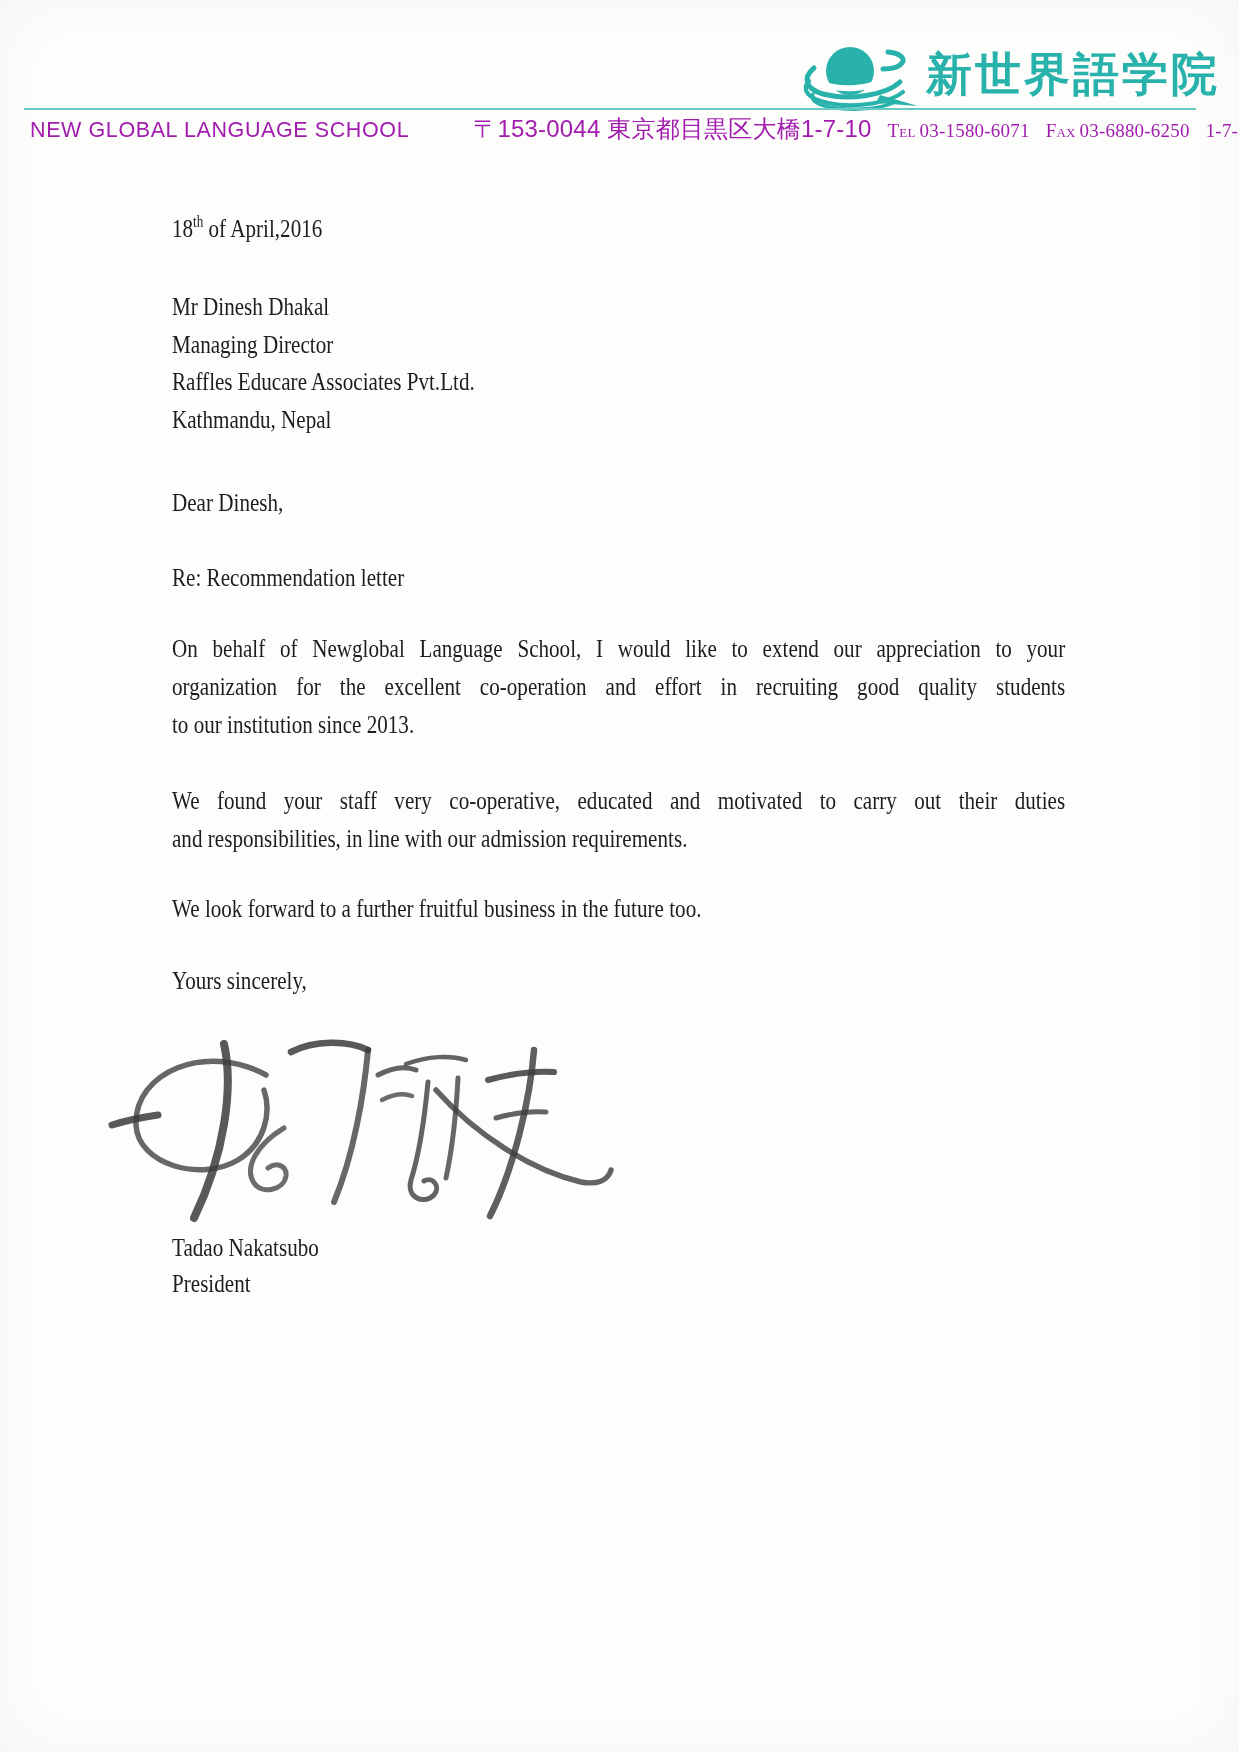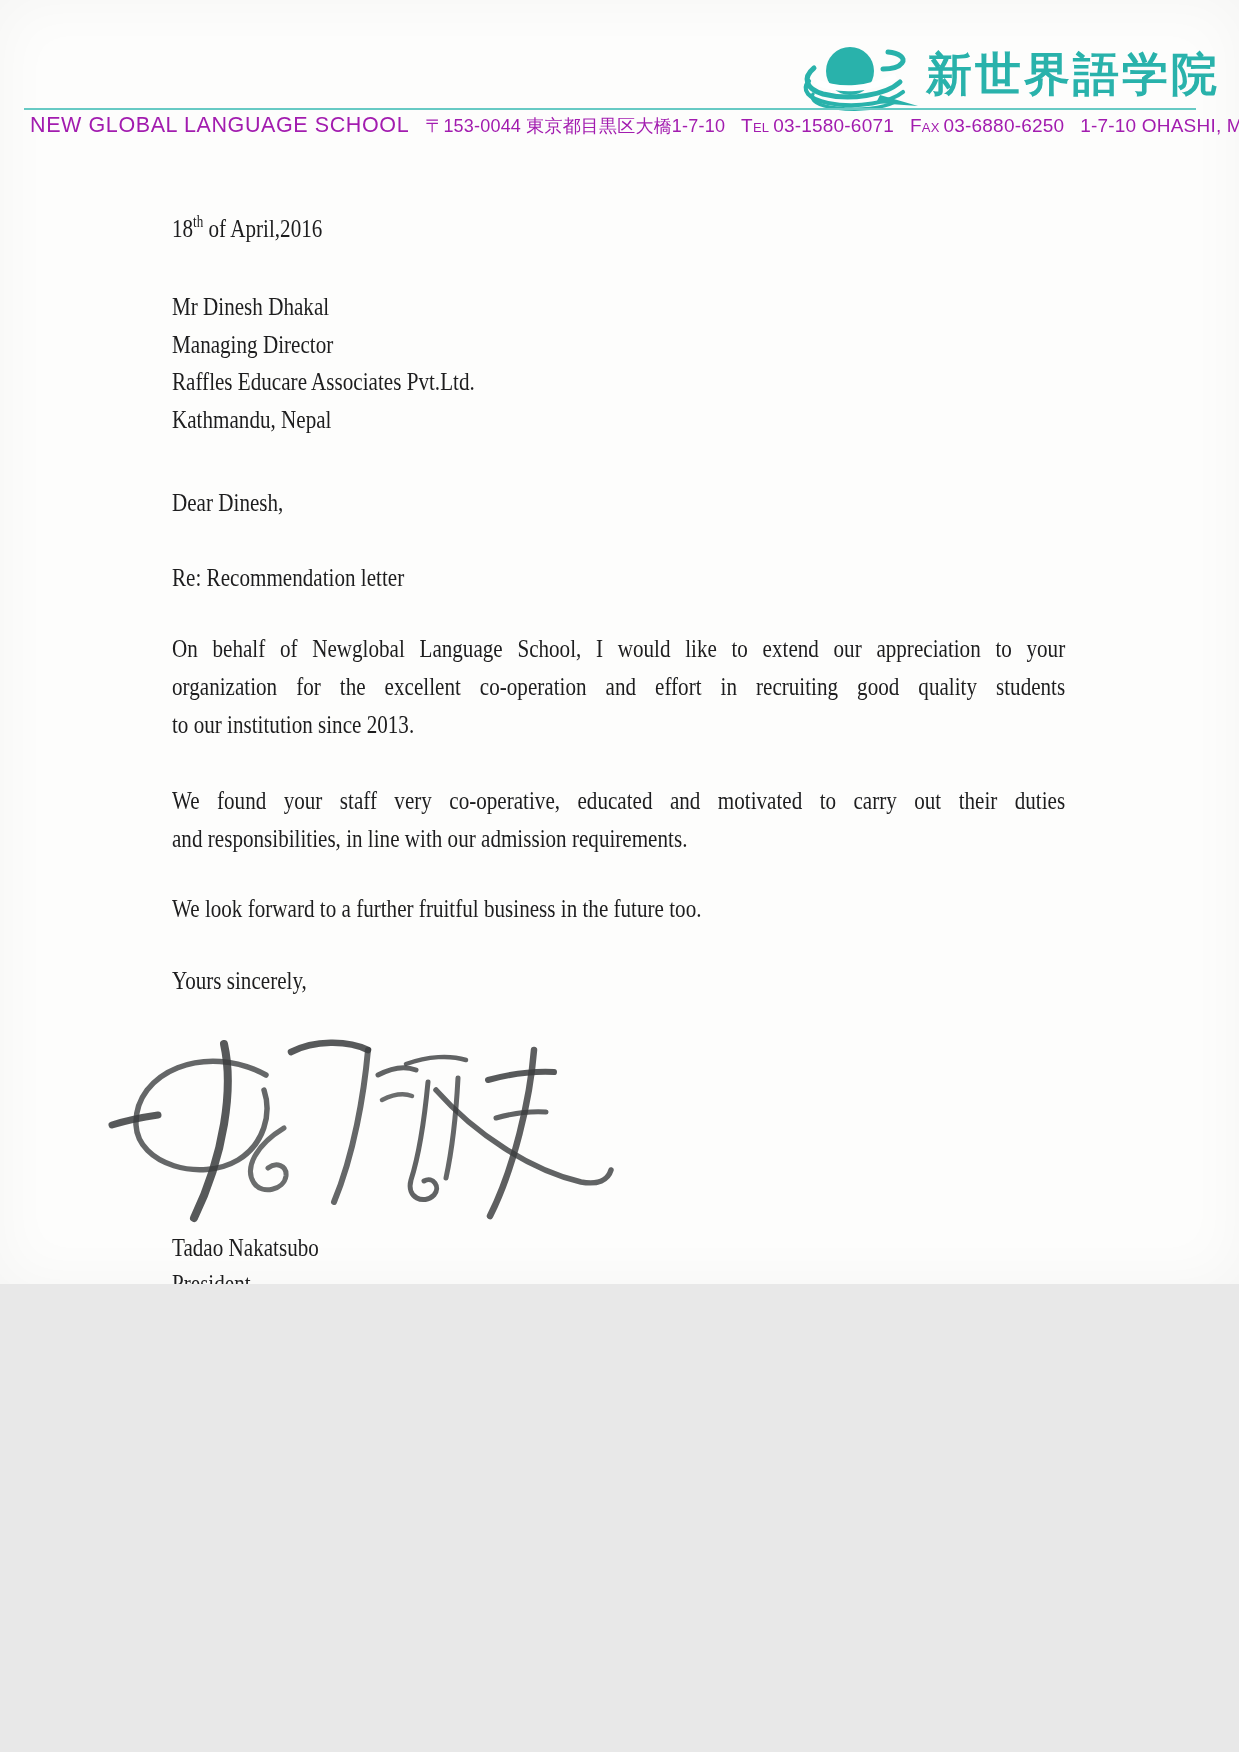--- a/index.html
+++ b/index.html
@@ -1,40 +1,40 @@
 <!DOCTYPE html>
 <html><head>
 <meta charset="utf-8">
 <style>
   html,body { margin:0; padding:0; }
   body { width:1239px; height:1752px; background:#e8e8e8; }
   .page {
-    position:relative; width:1239px; height:1284px; overflow:hidden;
+    position:relative; width:1239px; height:1752px; overflow:hidden;
     background:#fdfdfc;
     box-shadow: inset 0 0 60px rgba(0,0,0,0.035);
     font-family:"Liberation Serif", serif;
   }
 
   
   .logo-wrap { position:absolute; left:798px; top:40px; width:122px; height:72px; }
   .title-jp {
     position:absolute; left:926px; top:44px;
     font-family:"DejaVu Sans", sans-serif;
     font-size:46px; font-weight:600; letter-spacing:3px;
     color:#29b2ab; white-space:nowrap;
   }
   .header-rule { position:absolute; left:24px; top:108px; width:1172px; height:2px; background:#67cac4; }
   .header-info {
     position:absolute; left:30px; top:113px; width:1190px;
     display:flex; align-items:baseline; gap:16px; white-space:nowrap;
     font-family:"Liberation Sans", sans-serif; color:#a21caf;
   }
   .hi-school { font-size:21.5px; letter-spacing:0.6px; }
-  .hi-postal { font-size:18px; letter-spacing:0.2px; }
-  .hi-item   { font-size:19px; letter-spacing:0.2px; }
+  .hi-postal { font-size:24px; letter-spacing:0.2px;margin-left:48px; }
+  .hi-item   { font-size:19px; letter-spacing:0.2px;font-family:Liberation Serif, serif; }
   .sc-label  { font-variant:small-caps; margin-right:4px; }
   .hi-group  { display:inline-flex; align-items:baseline; }
 
   
   .letter-body {
     position:absolute; left:172px; top:0; width:1100px; height:1752px;
     transform:scaleX(0.812); transform-origin:left top;
     color:#1d1d1e; font-size:26px;
   }
   .blk { position:absolute; left:0; width:1100px; line-height:38px; }

